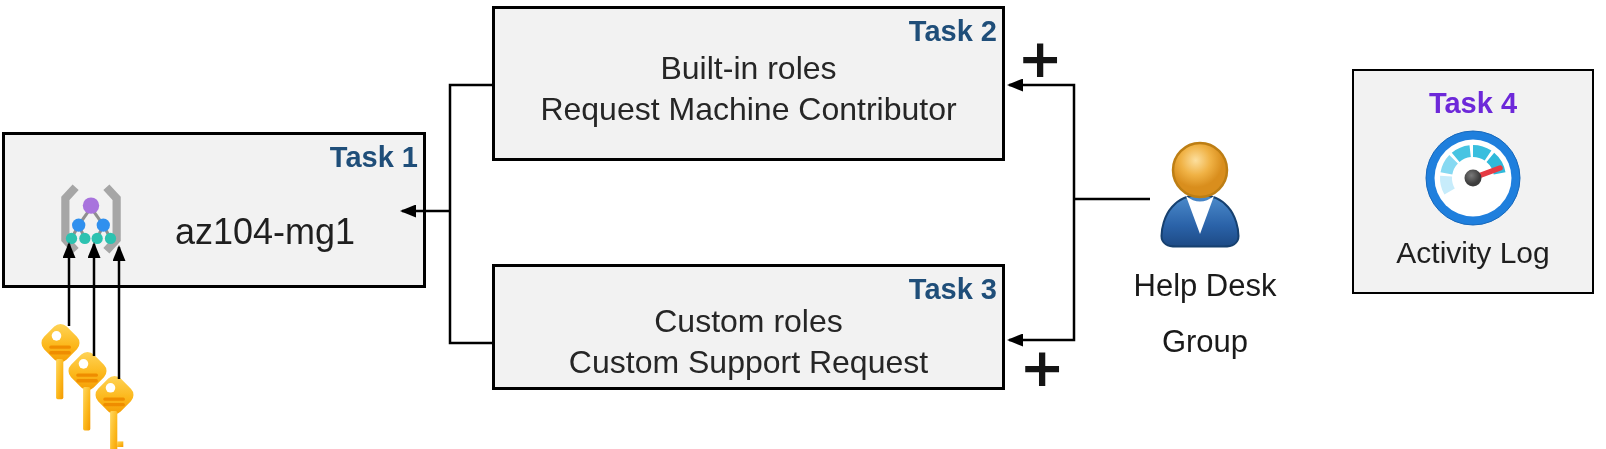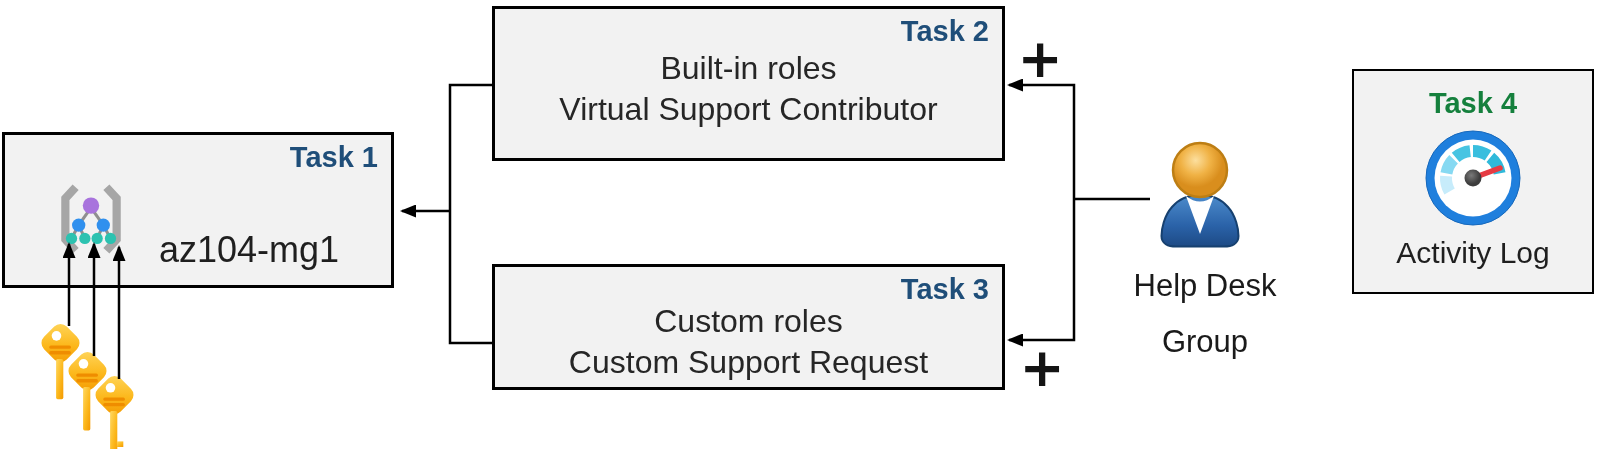--- a/index.html
+++ b/index.html
@@ -5,41 +5,41 @@
   html,body { margin:0; padding:0; background:#ffffff; }
   .canvas {
     position:relative; width:1606px; height:449px; overflow:hidden;
     background:#ffffff; font-family:"Liberation Sans","DejaVu Sans",sans-serif;
   }
   .box {
     position:absolute; background:#f2f2f2; border:3px solid #000;
     box-sizing:border-box;
   }
   .task-label {
-    position:absolute; top:6px; right:13px;
+    position:absolute; top:6px; right:5px;
     color:#1F4E79; font-weight:bold; font-size:29px; letter-spacing:0;
   }
   .box-lines {
     position:absolute; left:3px; right:3px; top:0; bottom:0;
     display:flex; flex-direction:column; justify-content:center; align-items:center;
     color:#262626; font-size:32px; line-height:41px; text-align:center;
   }
-  #task1 { left:2px;  top:132px; width:392px; height:156px; }
+  #task1 { left:2px;  top:132px; width:424px; height:156px; }
   #task2 { left:492px; top:6px;   width:513px; height:155px; }
   #task3 { left:492px; top:264px; width:513px; height:126px; }
   #task4 { left:1352px; top:69px; width:242px; height:225px; border-width:2px;
            display:flex; flex-direction:column; align-items:center; }
   #task1 .mg-icon { position:absolute; left:46px; top:46px; }
   #task1 .t1-title {
     position:absolute; left:128px; right:26px; top:76px;
-    color:#1f1f1f; font-size:36px; text-align:center; white-space:nowrap;margin-top:18px;
+    color:#1f1f1f; font-size:36px; text-align:center; white-space:nowrap;
   }
   #task2 .box-lines { padding-top:10px; }
   #task3 .box-lines { padding-top:29px; }
-  .t4-label { color:#15803d; font-weight:bold; font-size:29px; margin-top:16px; }
+  .t4-label { color:#6d28d9; font-weight:bold; font-size:29px; margin-top:16px; }
   .t4-caption { color:#1f1f1f; font-size:30px; margin-top:4px; }
   .gauge-wrap { margin-top:8px; }
   .person-wrap { position:absolute; left:1150px; top:140px; width:100px; height:118px; }
   .person-label {
     position:absolute; left:1115px; top:258px; width:180px;
     color:#1a1a1a; font-size:31px; line-height:56px; text-align:center;
   }
   .plus {
     position:absolute; width:56px; height:56px;
     display:flex; align-items:center; justify-content:center;
@@ -83,21 +83,21 @@
       <circle cx="45" cy="56" r="5.5" fill="#2cc2b0"></circle>
       <circle cx="58" cy="56" r="5.5" fill="#2cc2b0"></circle>
     </svg>
     <div class="t1-title">az104-mg1</div>
   </div>
 
   <div class="box" id="task2">
     <div class="task-label">Task 2</div>
     <div class="box-lines">
       <div>Built-in roles</div>
-      <div>Virtual Support Contributor</div>
+      <div>Request Machine Contributor</div>
     </div>
   </div>
 
   <div class="box" id="task3">
     <div class="task-label">Task 3</div>
     <div class="box-lines">
       <div>Custom roles</div>
       <div>Custom Support Request</div>
     </div>
   </div>

